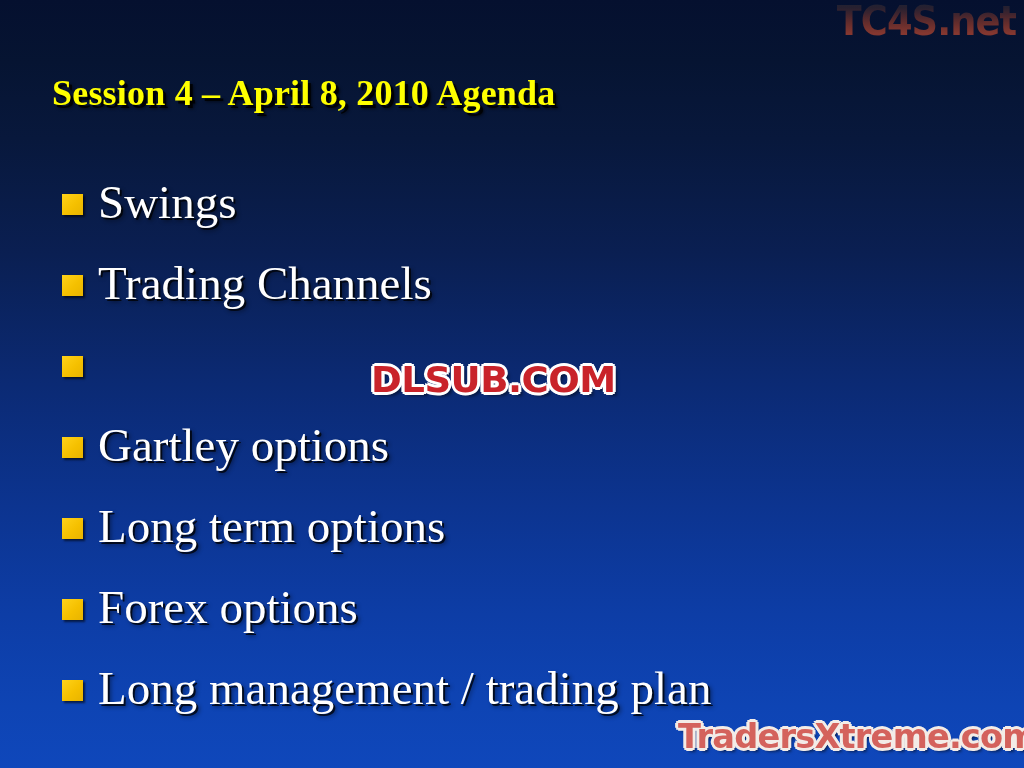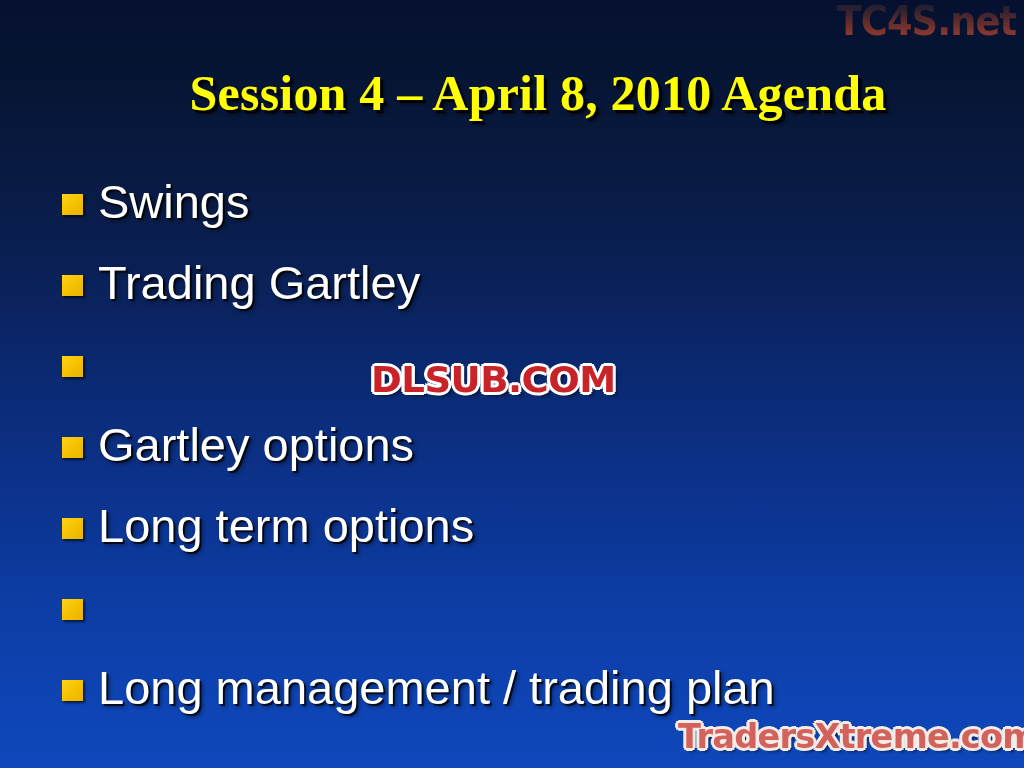--- a/index.html
+++ b/index.html
@@ -25,34 +25,33 @@
         #0d3da6 80%,
         #0e44b4 92%,
         #0f47bb 100%);
     font-family:"Liberation Serif", "DejaVu Serif", serif;
     overflow:hidden;
   }
 
   
   #title {
     position:absolute;
-    left:68px;
+    left:52px;
     top:62px;
     width:940px;
     font-family:"Liberation Serif", "DejaVu Serif", serif;
     font-weight:bold;
-    font-size:50px;
+    font-size:36px;
     line-height:62px;
     letter-spacing:0.2px;
     color:#ffff00;
     text-shadow:
       3px 3px 0 rgba(0,0,0,0.85),
       4px 4px 3px rgba(0,0,0,0.55);
     white-space:nowrap;
-    text-align:center;
   }
 
   
   #bullets {
     position:absolute;
     left:62px;
     top:176px;
     width:940px;
   }
 
@@ -68,21 +67,21 @@
     width:21px;
     height:21px;
     margin-top:18px;
     margin-right:15px;
     background:linear-gradient(135deg,#ffd21a 0%,#f5c000 55%,#e8b400 100%);
     box-shadow:2px 2px 2px rgba(0,0,0,0.6);
   }
 
   .bullet-text {
     flex:1 1 auto;
-    font-family:Liberation Sans, sans-serif;
+    font-family:Liberation Serif, serif;
     font-size:47px;
     line-height:52px;
     color:#ffffff;
     text-shadow:
       2px 2px 0 rgba(0,0,0,0.75),
       3px 3px 4px rgba(0,0,0,0.45);
     white-space:nowrap;
   }
 
   
@@ -182,39 +181,40 @@
 
   <div id="bullets">
 
     <div class="bullet-row">
       <span class="bullet-marker"></span>
       <span class="bullet-text">Swings</span>
     </div>
 
     <div class="bullet-row">
       <span class="bullet-marker"></span>
-      <span class="bullet-text">Trading Gartley</span>
+      <span class="bullet-text">Trading Channels</span>
     </div>
 
     <div class="bullet-row">
       <span class="bullet-marker"></span>
     </div>
 
     <div class="bullet-row">
       <span class="bullet-marker"></span>
       <span class="bullet-text">Gartley options</span>
     </div>
 
     <div class="bullet-row">
       <span class="bullet-marker"></span>
       <span class="bullet-text">Long term options</span>
     </div>
 
     <div class="bullet-row">
       <span class="bullet-marker"></span>
+      <span class="bullet-text">Forex options</span>
     </div>
 
     <div class="bullet-row">
       <span class="bullet-marker"></span>
       <span class="bullet-text">Long management / trading plan</span>
     </div>
 
   </div>
 
   <div id="wm-dlsub">DLSUB.COM</div>

